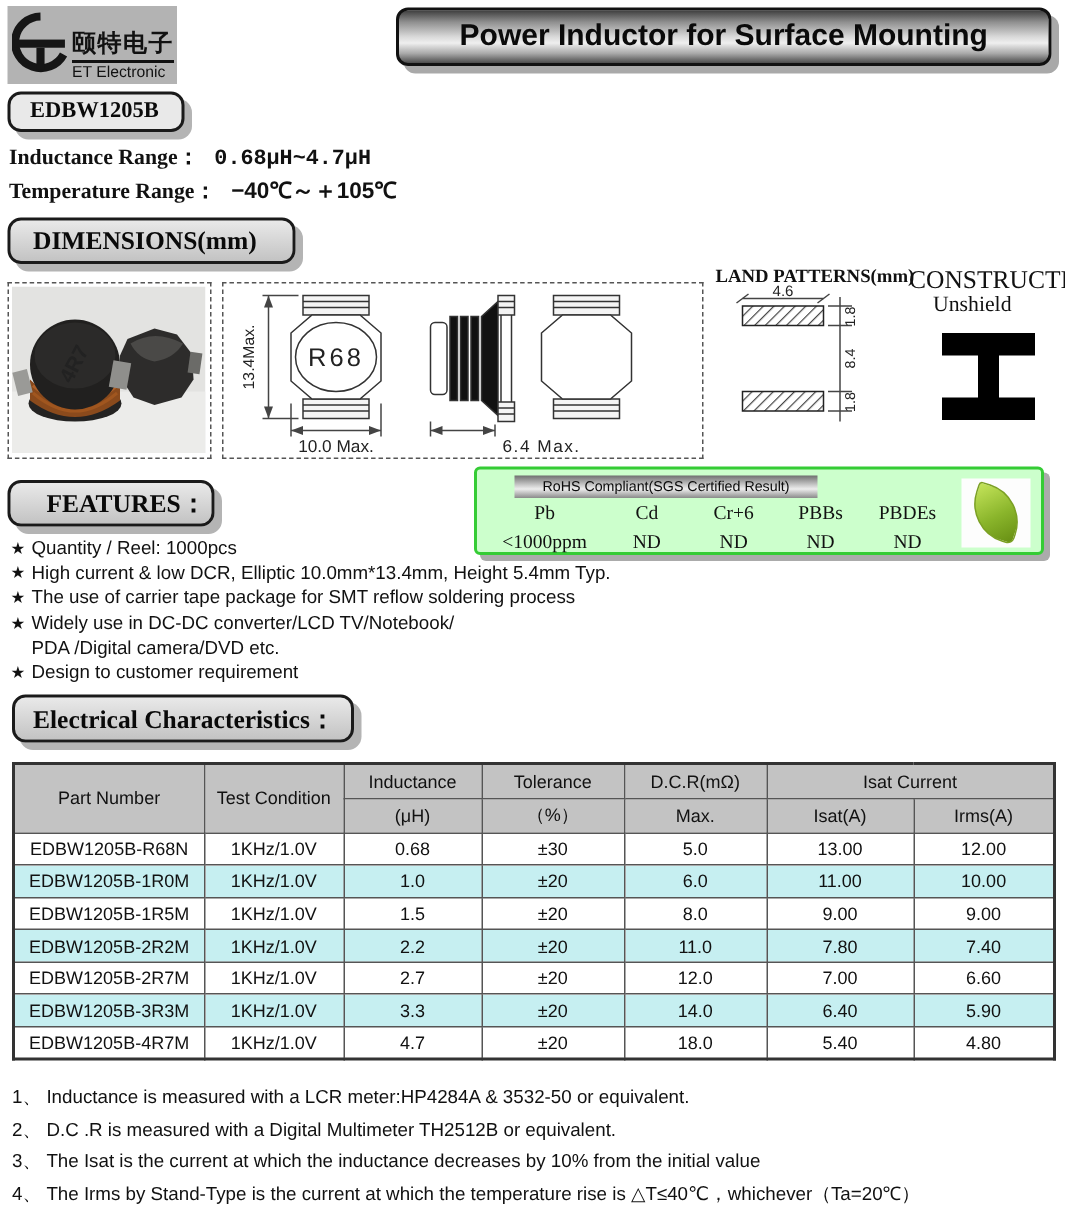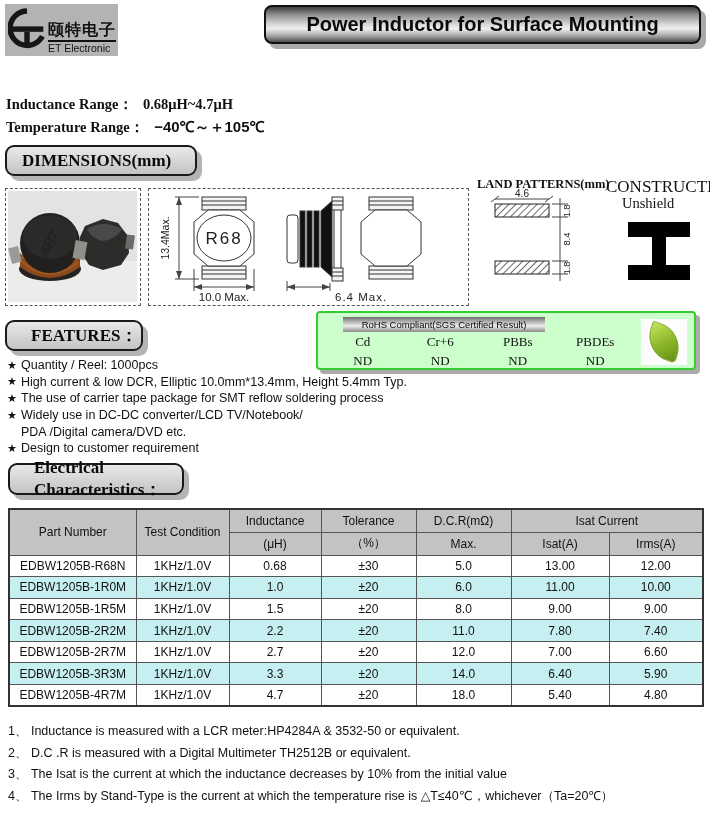--- a/index.html
+++ b/index.html
@@ -30,26 +30,26 @@
   .badge {
     position: absolute; border: 2px solid #1a1a1a; border-radius: 9px;
     background: linear-gradient(180deg,#e9e9e9,#c3c3c3);
     box-shadow: 5px 5px 0 #b4b4b4;
     display: flex; align-items: center;
     font-family: "Liberation Serif", serif; font-weight: bold; color: #0a0a0a;
   }
   .part-badge { left: 5px; top: 61px; width: 118px; height: 27px; font-size: 15px; padding-left: 13px; background: #e9e9e9; }
   .dim-badge { left: 5px; top: 145px; width: 192px; height: 31px; font-size: 17px; padding-left: 15px; }
   .features-badge { left: 5px; top: 320px; width: 138px; height: 31px; font-size: 17px; padding-left: 24px; }
-  .elec-badge { left: 8px; top: 463px; width: 176px; height: 32px; font-size: 17px; padding-left: 24px; }
+  .elec-badge { left: 8px; top: 463px; width: 228px; height: 32px; font-size: 17px; padding-left: 12px; }
 
   .spec-line { position: absolute; left: 6px; font-family: "Liberation Serif", serif; font-weight: bold; font-size: 14.5px; white-space: nowrap; }
   .spec-inductance { top: 95px; }
   .spec-temperature { top: 116px; }
-  .spec-line .val { margin-left: 10px; }
+  .spec-line .val { margin-left: 10px; font-family: Liberation Mono, monospace; }
   .spec-temperature .val { font-family: "Liberation Sans", sans-serif; font-size: 15px; }
 
   
   .photo-box { position: absolute; left: 5px; top: 188px; width: 136px; height: 118px; border: 1.5px dashed #555; padding: 2px; }
   .drawing-box { position: absolute; left: 148px; top: 188px; width: 321px; height: 118px; border: 1.5px dashed #555; }
 
   .land-title { position: absolute; left: 477px; top: 177px; font-family: "Liberation Serif", serif; font-size: 12.5px; white-space: nowrap; font-weight: bold; }
   .construction-title { position: absolute; left: 606px; top: 177px; font-family: "Liberation Serif", serif; font-size: 17px; white-space: nowrap; }
   .unshield-label { position: absolute; left: 622px; top: 195px; font-family: "Liberation Serif", serif; font-size: 14.5px; }
   .land-svg { position: absolute; left: 482px; top: 188px; }
@@ -109,20 +109,21 @@
     <div class="logo-text">
       <div class="logo-cn">颐特电子</div>
       <div class="logo-en">ET Electronic</div>
     </div>
   </div>
 
   <div class="title-bar">
     <span>Power Inductor for Surface Mounting</span>
   </div>
 
+  <div class="badge part-badge">EDBW1205B</div>
 
   <div class="spec-line spec-inductance">
     <span>Inductance Range：</span><span class="val">0.68μH~4.7μH</span>
   </div>
   <div class="spec-line spec-temperature">
     <span>Temperature Range：</span><span class="val">−40℃～＋105℃</span>
   </div>
 
   <div class="badge dim-badge">DIMENSIONS(mm)</div>
 
@@ -250,20 +251,24 @@
     <path d="M0,0 H62 V15 H38 V43 H62 V58 H0 V43 H24 V15 H0 Z" fill="#000"></path>
   </svg>
 
   <div class="badge features-badge">FEATURES：</div>
 
   <div class="rohs-box">
     <div class="rohs-bar">
       <span>RoHS Compliant(SGS Certified Result)</span>
     </div>
     <div class="rohs-cols">
+        <div class="rohs-col wide">
+          <div class="rname">Pb</div>
+          <div class="rvalue">&lt;1000ppm</div>
+        </div>
         <div class="rohs-col">
           <div class="rname">Cd</div>
           <div class="rvalue">ND</div>
         </div>
         <div class="rohs-col">
           <div class="rname">Cr+6</div>
           <div class="rvalue">ND</div>
         </div>
         <div class="rohs-col">
           <div class="rname">PBBs</div>

